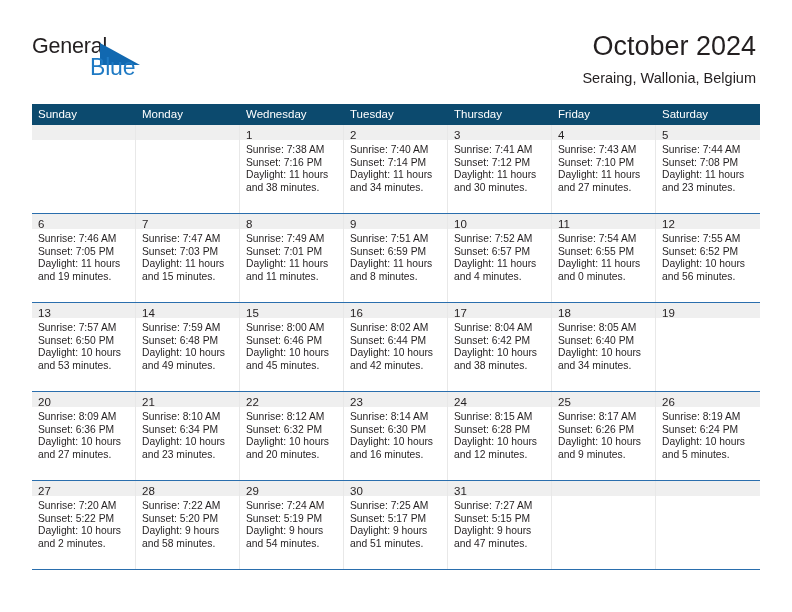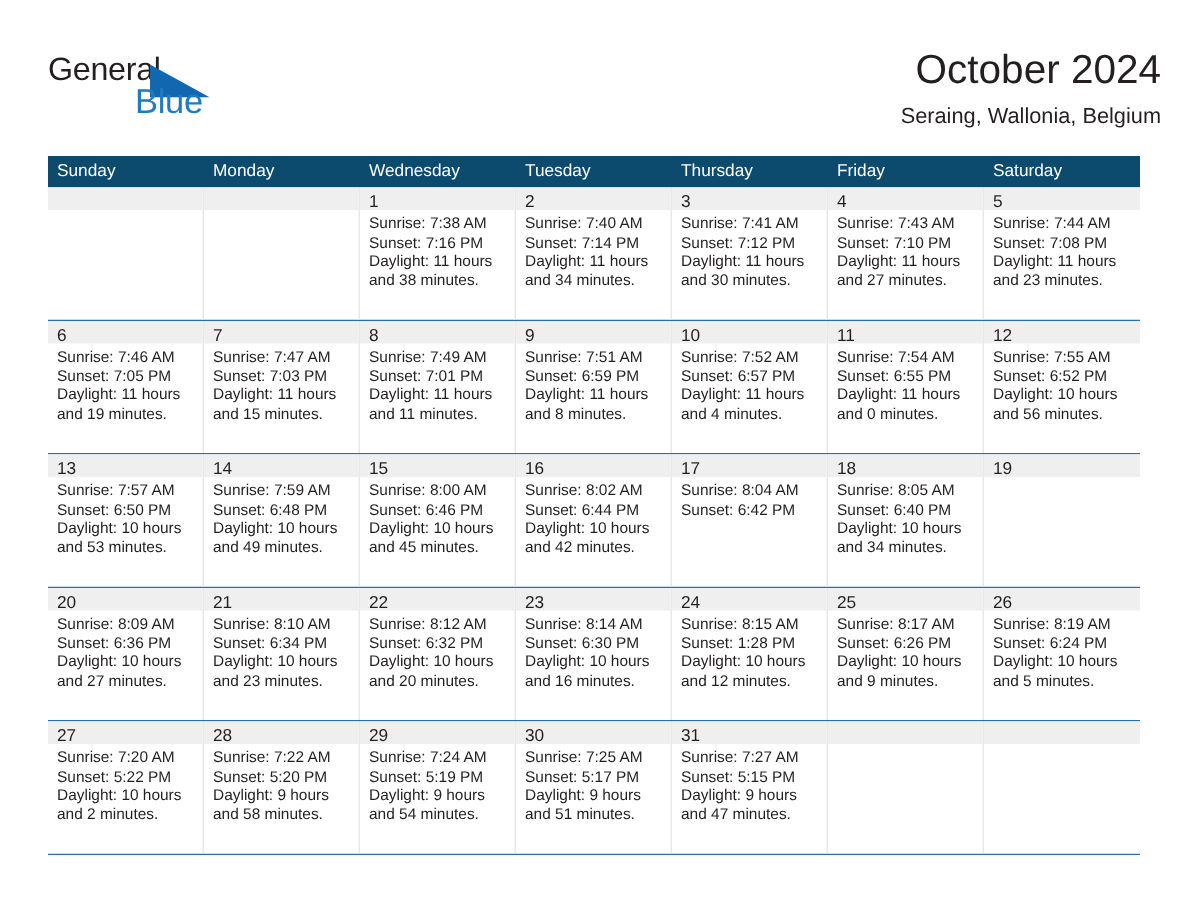--- a/index.html
+++ b/index.html
@@ -59,21 +59,21 @@
   .logo-triangle {
     position: absolute;
     left: 68px;
     top: 9px;
     width: 40px;
     height: 22px;
   }
 
   .title-block {
     position: absolute;
-    right: 18px;
+    right: 36px;
     top: 30px;
     text-align: right;
   }
   .cal-title {
     font-size: 27px;
     color: #231f20;
     line-height: 33px;
     white-space: nowrap;
   }
   .cal-subtitle {
@@ -327,20 +327,21 @@
               <div>Sunrise: 8:02 AM</div>
               <div>Sunset: 6:44 PM</div>
               <div class="wrap">Daylight: 10 hours and 42 minutes.</div>
             </div>
           </div>
           <div class="day-cell">
             <div class="day-band"><span class="day-num">17</span></div>
             <div class="day-info">
               <div>Sunrise: 8:04 AM</div>
               <div>Sunset: 6:42 PM</div>
+              <div class="wrap">Daylight: 10 hours and 38 minutes.</div>
             </div>
           </div>
           <div class="day-cell">
             <div class="day-band"><span class="day-num">18</span></div>
             <div class="day-info">
               <div>Sunrise: 8:05 AM</div>
               <div>Sunset: 6:40 PM</div>
               <div class="wrap">Daylight: 10 hours and 34 minutes.</div>
             </div>
           </div>
@@ -378,21 +379,21 @@
             <div class="day-info">
               <div>Sunrise: 8:14 AM</div>
               <div>Sunset: 6:30 PM</div>
               <div class="wrap">Daylight: 10 hours and 16 minutes.</div>
             </div>
           </div>
           <div class="day-cell">
             <div class="day-band"><span class="day-num">24</span></div>
             <div class="day-info">
               <div>Sunrise: 8:15 AM</div>
-              <div>Sunset: 1:28 PM</div>
+              <div>Sunset: 6:28 PM</div>
               <div class="wrap">Daylight: 10 hours and 12 minutes.</div>
             </div>
           </div>
           <div class="day-cell">
             <div class="day-band"><span class="day-num">25</span></div>
             <div class="day-info">
               <div>Sunrise: 8:17 AM</div>
               <div>Sunset: 6:26 PM</div>
               <div class="wrap">Daylight: 10 hours and 9 minutes.</div>
             </div>

